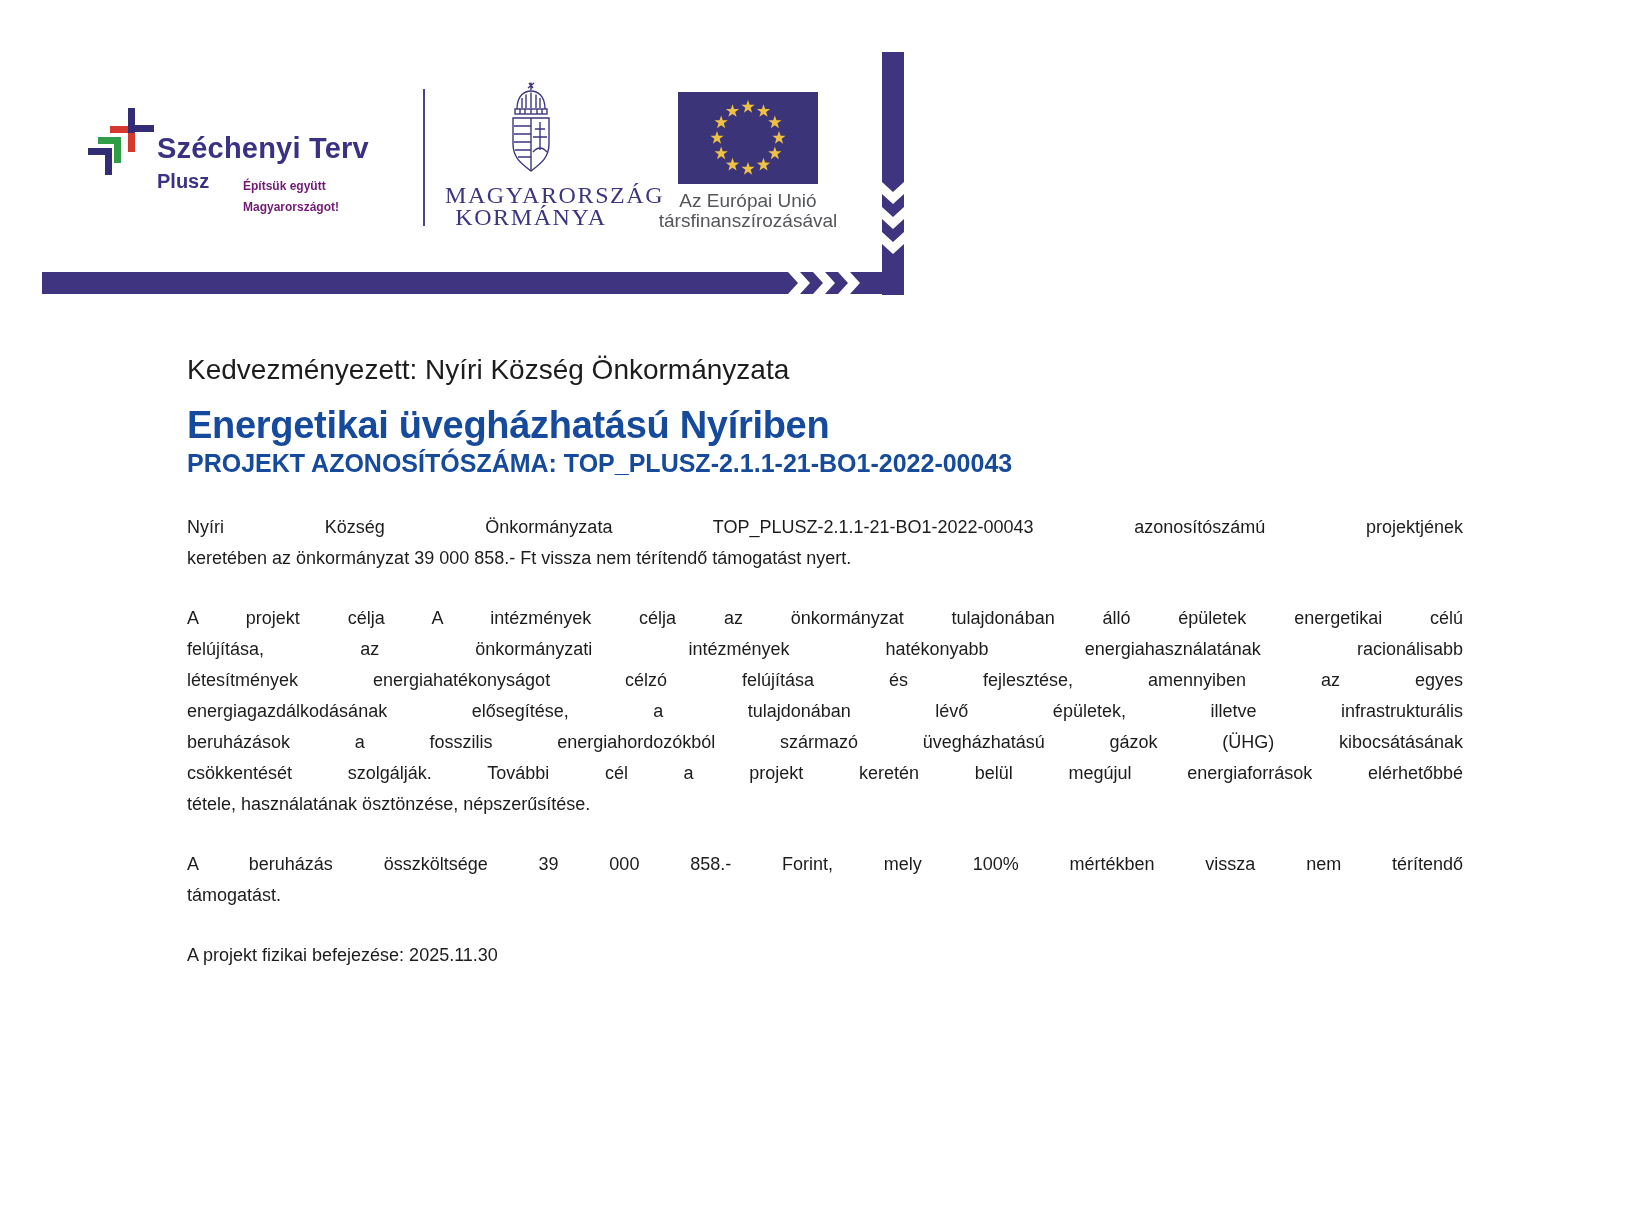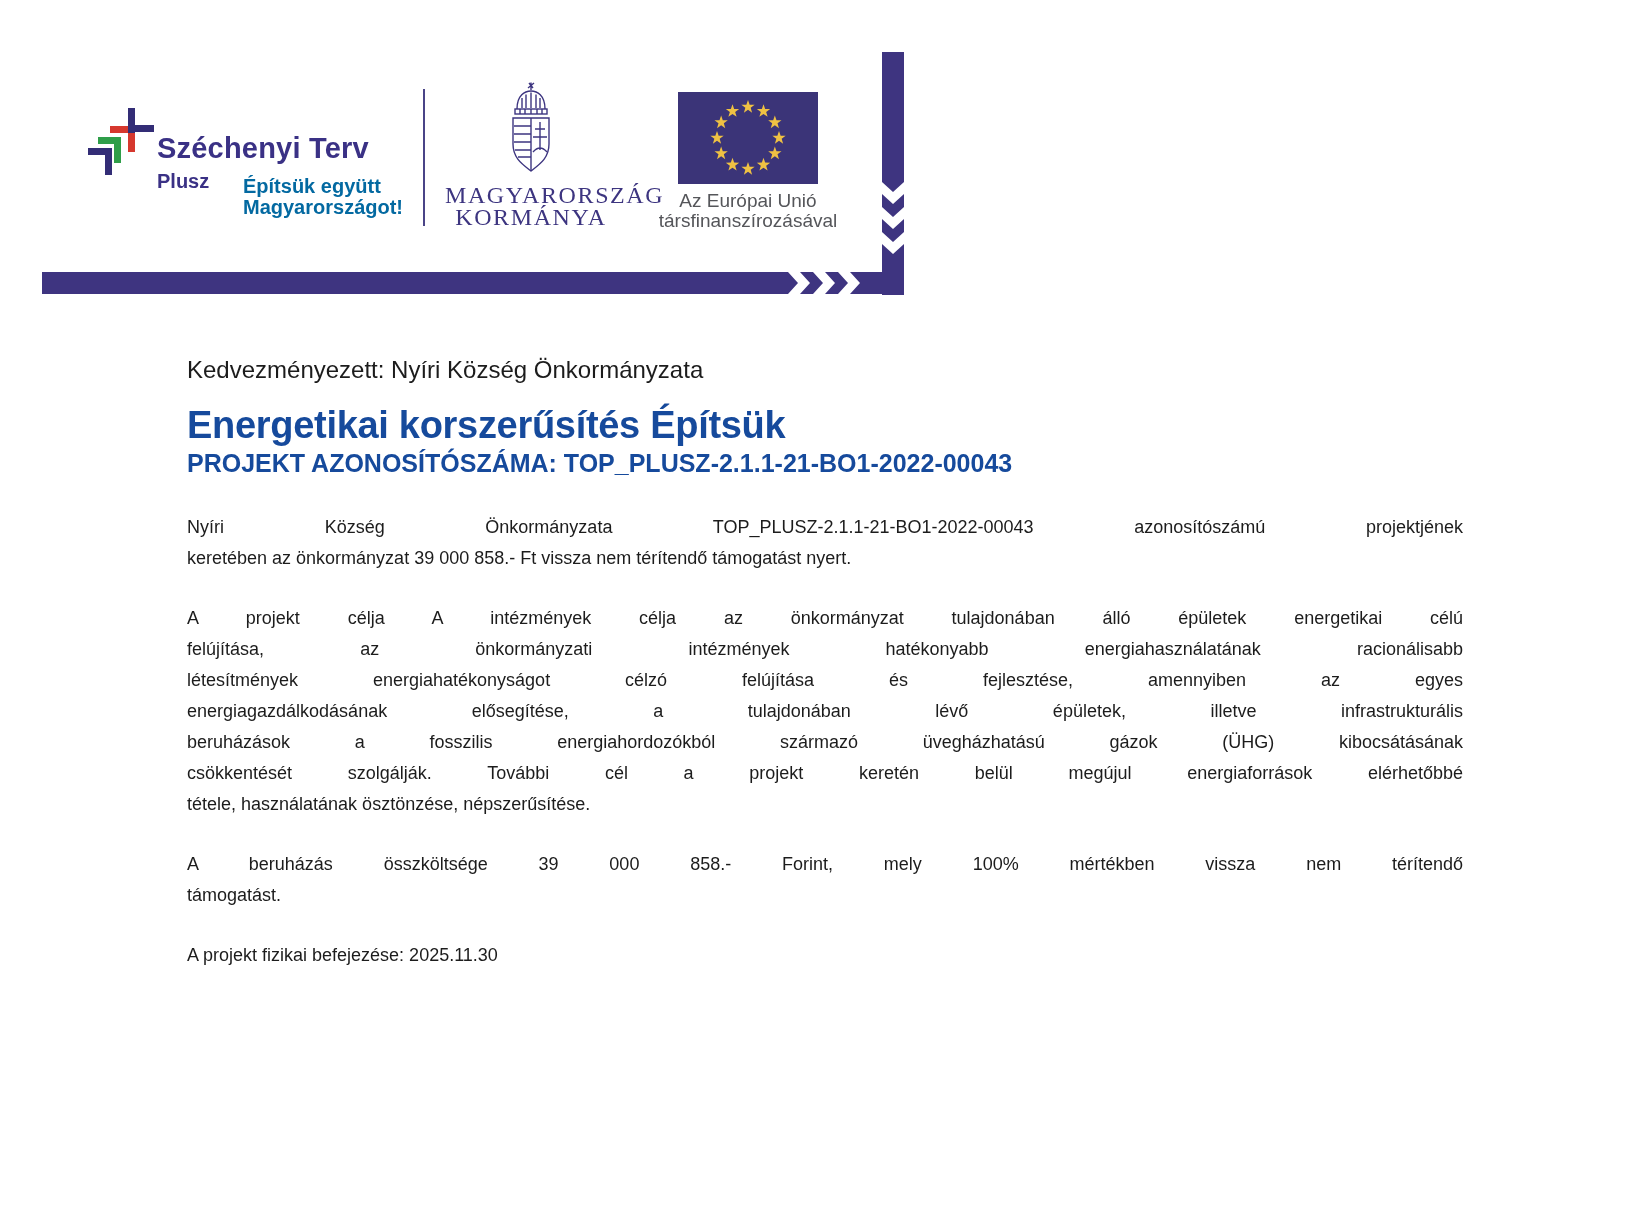--- a/index.html
+++ b/index.html
@@ -9,35 +9,35 @@
     -webkit-font-smoothing:antialiased;
   }
   .page{position:relative;width:1652px;height:1222px;background:#fff;text-decoration:underline;}
 
   
   .bars-svg{position:absolute;left:42px;top:45px;}
   .sz-logo{position:absolute;left:88px;top:103px;}
   .sz-wordmark{position:absolute;left:157px;top:132px;color:#3a3185;}
   .sz-line1{font-size:29px;font-weight:bold;letter-spacing:0.2px;line-height:32px;}
   .sz-line2{font-size:20px;font-weight:bold;line-height:34px;}
-  .sz-tagline{position:absolute;left:243px;top:176px;color:#0369a1;font-weight:bold;
-              font-size:20px;line-height:21px;}
+  .sz-tagline{position:absolute;left:243px;top:176px;color:#701a75;font-weight:bold;
+              font-size:12px;line-height:21px;}
   .logo-divider{position:absolute;left:423px;top:89px;width:2px;height:137px;background:#4a4487;}
 
   .gov-block{position:absolute;left:445px;top:82px;width:172px;text-align:center;color:#3d3580;}
   .gov-caption{font-family:"Liberation Serif","DejaVu Serif",serif;font-size:24px;
                letter-spacing:1.6px;line-height:22px;color:#3d3580;}
 
   .eu-block{position:absolute;left:648px;top:92px;width:200px;text-align:center;}
   .eu-flag{display:block;margin:0 auto;}
   .eu-caption{margin-top:7px;color:#55565a;font-size:19px;line-height:19.5px;}
 
   
   .doc{position:absolute;left:187px;top:354px;width:1276px;color:#1c1c1c;}
-  .beneficiary{font-size:24px;line-height:32px;margin-bottom:16px;}
+  .beneficiary{font-size:28px;line-height:32px;margin-bottom:16px;}
   .doc-title{font-size:38px;font-weight:bold;color:#164a9c;line-height:46px;letter-spacing:-0.3px;}
   .doc-subtitle{font-size:25px;font-weight:bold;color:#164a9c;line-height:30px;margin-bottom:34px;}
   .para{font-size:18px;line-height:31px;margin-bottom:29px;}
   .jline{text-align:justify;text-align-last:justify;}
   .lline{text-align:left;}
 </style>
 </head>
 <body>
 
 <div class="page">
@@ -120,21 +120,21 @@
       </g>
     </svg>
     <div class="eu-caption">
       <div>Az Európai Unió</div>
       <div>társfinanszírozásával</div>
     </div>
   </div>
 
   <div class="doc">
     <div class="beneficiary">Kedvezményezett: Nyíri Község Önkormányzata</div>
-    <div class="doc-title">Energetikai korszerűsítés Építsük</div>
+    <div class="doc-title">Energetikai üvegházhatású Nyíriben</div>
     <div class="doc-subtitle">PROJEKT AZONOSÍTÓSZÁMA: TOP_PLUSZ-2.1.1-21-BO1-2022-00043</div>
 
     <div class="para">
       <div class="jline">Nyíri Község Önkormányzata TOP_PLUSZ-2.1.1-21-BO1-2022-00043 azonosítószámú projektjének</div>
       <div class="lline">keretében az önkormányzat 39 000 858.- Ft vissza nem térítendő támogatást nyert.</div>
     </div>
 
 
     <div class="para">
       <div class="jline">A projekt célja A intézmények célja az önkormányzat tulajdonában álló épületek energetikai célú</div>

